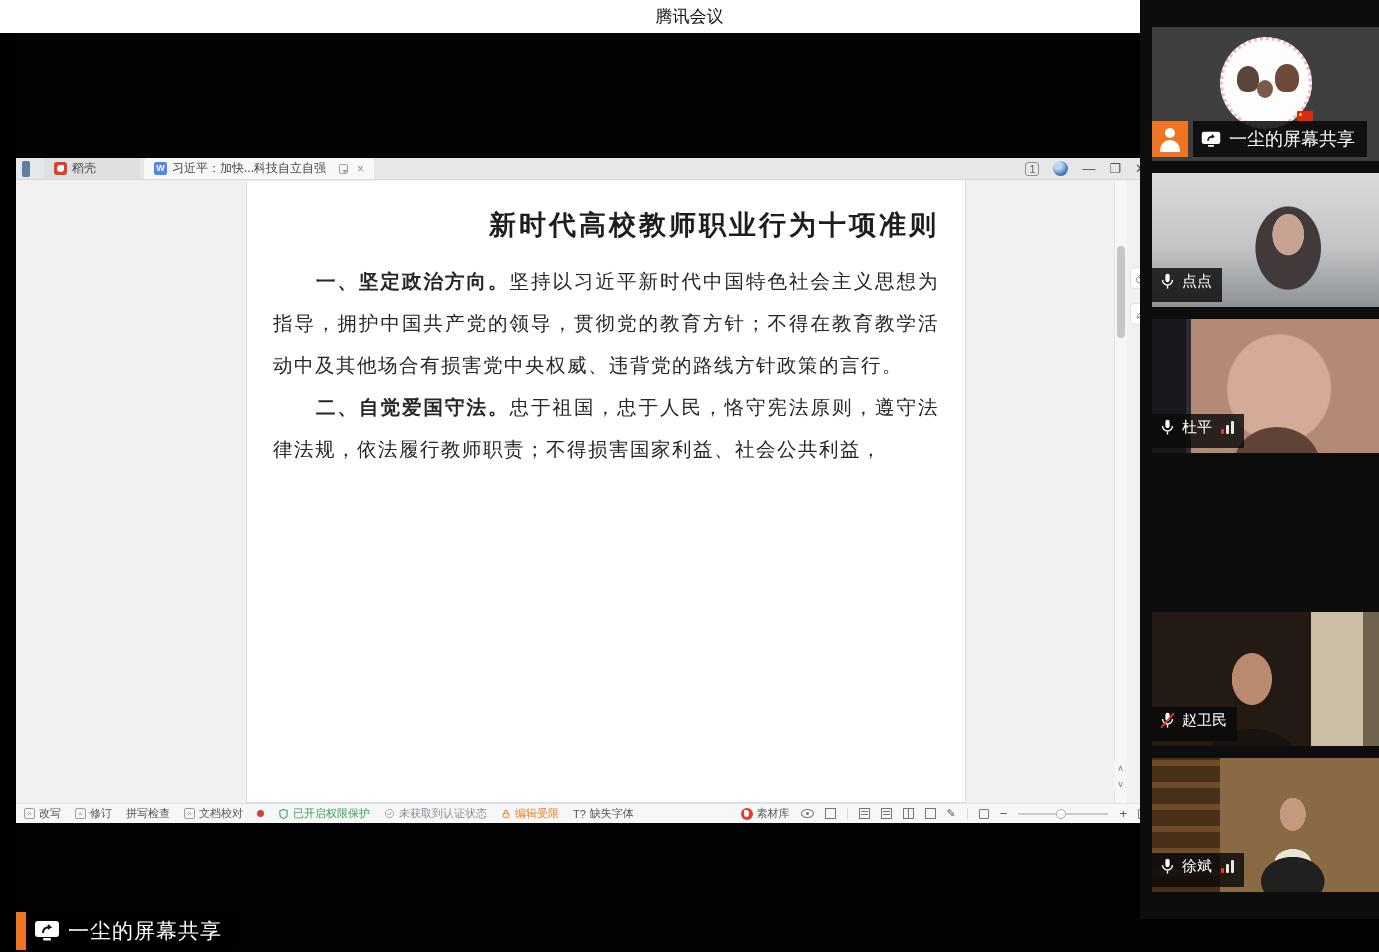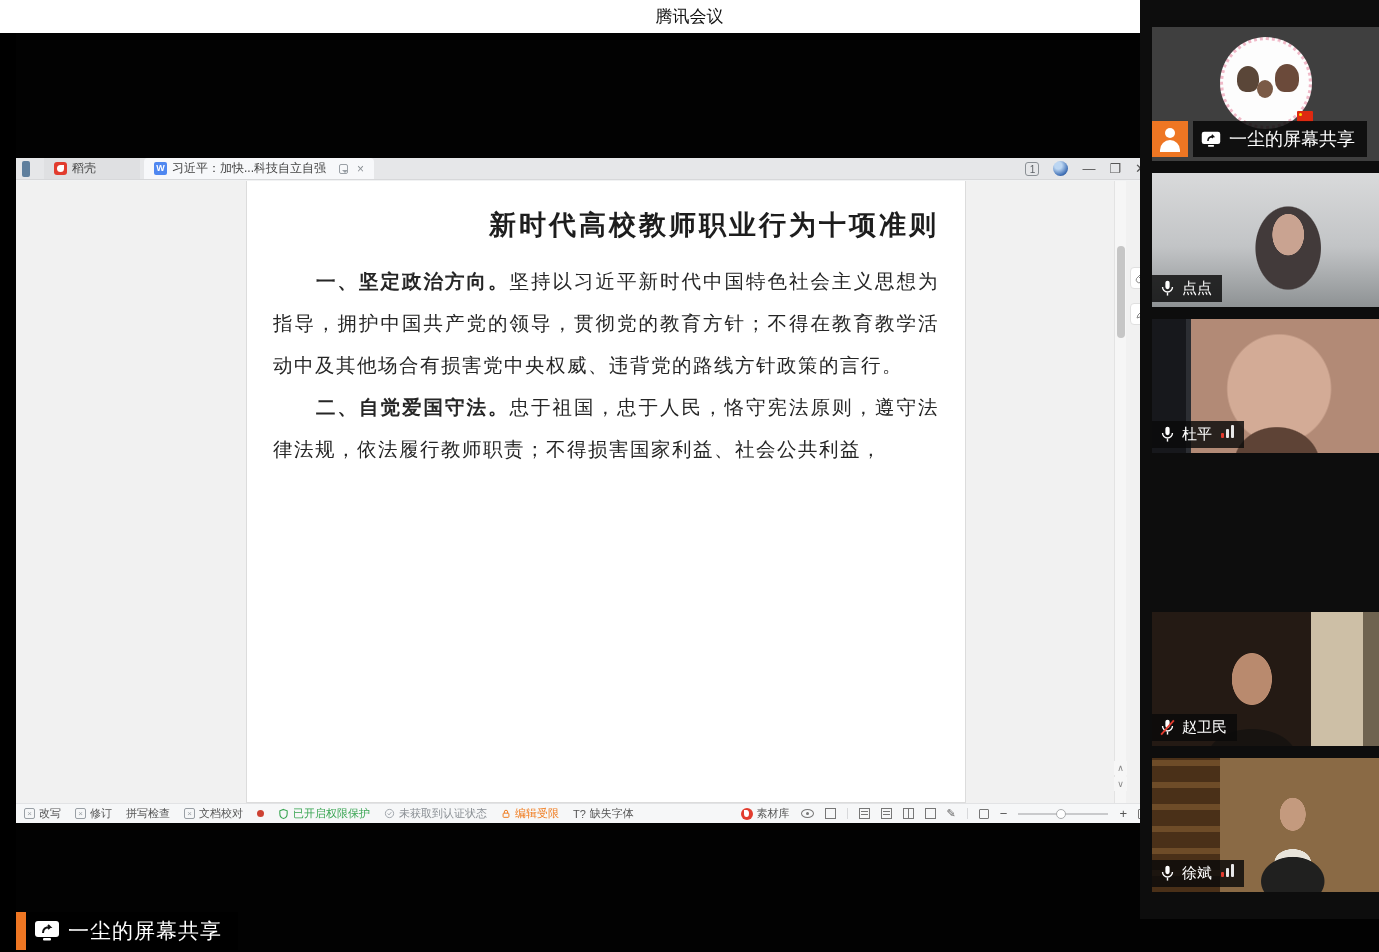--- a/index.html
+++ b/index.html
@@ -73,21 +73,21 @@
 
   
   #share-banner { position:absolute; left:0; top:879px; height:38px; display:flex; align-items:stretch; }
   #share-banner .obar { width:10px; background:#ee7623; }
   #share-banner .chip { background:#000; display:flex; align-items:center; gap:8px; padding:0 16px 0 8px; }
   #share-banner .chip span { color:#fff; font-size:21px; letter-spacing:1px; }
 
   
   #panel { position:absolute; left:1140px; top:0; width:239px; height:919px; background:#0d0d0d; }
   .tile { position:absolute; left:12px; width:227px; height:134px; background:#222; overflow:hidden; cursor:pointer; }
-  .tile .label { position:absolute; left:0; bottom:5px; display:flex; align-items:flex-start; gap:6px; background:rgba(10,10,10,0.82); padding:4px 10px 4px 7px; }
+  .tile .label { position:absolute; left:0; bottom:5px; display:flex; align-items:center; gap:6px; background:rgba(10,10,10,0.82); padding:4px 10px 11px 7px; }
   .tile .label span { color:#fff; font-size:15px; white-space:nowrap; }
   .bars { display:inline-flex; align-items:flex-end; gap:2px; height:13px; margin-left:3px; }
   .bars i { display:block; width:3px; border-radius:1px; background:#e8e8e8; }
   .bars i.b1 { height:5px; background:#e23b2e; } .bars i.b2 { height:9px; } .bars i.b3 { height:13px; }
 
   
   .t1 .video { position:absolute; inset:0; background:#3f3f3f; }
   .avatar { position:absolute; left:68px; top:10px; width:92px; height:92px; border-radius:50%; background:#fdfdfd; border:3px dotted #f0b9c8; }
   .avatar .h1 { position:absolute; left:14px; top:26px; width:22px; height:26px; border-radius:50% 50% 40% 40%; background:#5a4638; }
   .avatar .h2 { position:absolute; left:52px; top:24px; width:24px; height:28px; border-radius:50% 50% 40% 40%; background:#6b4a3a; }

